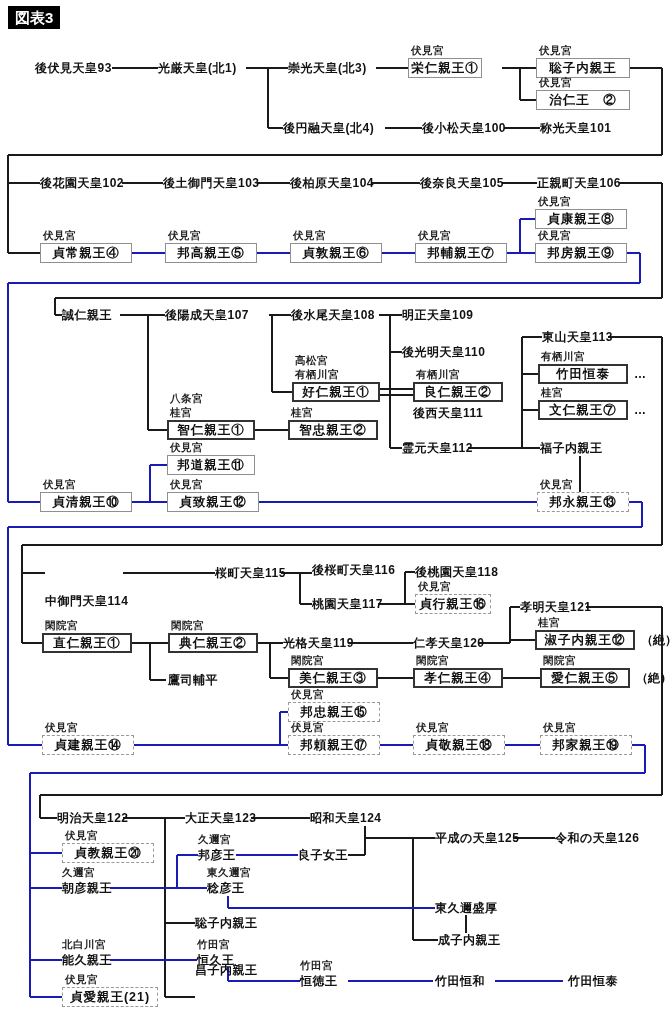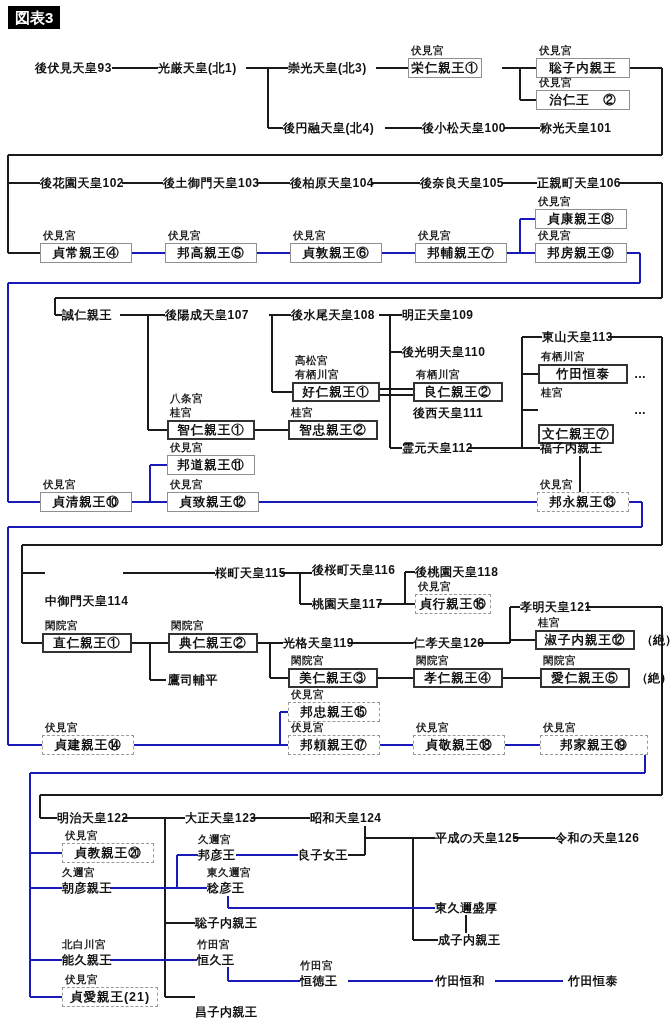--- a/index.html
+++ b/index.html
@@ -203,21 +203,21 @@
     <div class="house" style="left: 295px; top: 353px;">高松宮</div>
     <div class="house" style="left: 295px; top: 367px;">有栖川宮</div>
     <div class="bnode b-dark" style="left: 413px; top: 382px; width: 90px;">良仁親王②</div>
     <div class="house" style="left: 416px; top: 367px;">有栖川宮</div>
     <div class="tnode" style="left: 413px; top: 405px;">後西天皇111</div>
     <div class="tnode" style="left: 402px; top: 440px;">霊元天皇112</div>
     <div class="tnode" style="left: 542px; top: 329px;">東山天皇113</div>
     <div class="bnode b-dark" style="left: 538px; top: 364px; width: 90px;">竹田恒泰</div>
     <div class="house" style="left: 541px; top: 349px;">有栖川宮</div>
     <div class="suffix" style="left: 634px; top: 366px;">…</div>
-    <div class="bnode b-dark" style="left: 538px; top: 400px; width: 76px; margin-top: 24px;">文仁親王⑦</div>
+    <div class="bnode b-dark" style="left: 538px; top: 400px; width: 90px;">文仁親王⑦</div>
     <div class="house" style="left: 541px; top: 385px;">桂宮</div>
     <div class="suffix" style="left: 634px; top: 402px;">…</div>
     <div class="tnode" style="left: 540px; top: 440px;">福子内親王</div>
     <div class="bnode b-dark" style="left: 167px; top: 420px; width: 88px;">智仁親王①</div>
     <div class="house" style="left: 170px; top: 391px;">八条宮</div>
     <div class="house" style="left: 170px; top: 405px;">桂宮</div>
     <div class="bnode b-dark" style="left: 288px; top: 420px; width: 90px;">智忠親王②</div>
     <div class="house" style="left: 291px; top: 405px;">桂宮</div>
     <div class="bnode b-gray" style="left: 167px; top: 455px; width: 88px;">邦道親王⑪</div>
     <div class="house" style="left: 170px; top: 440px;">伏見宮</div>
@@ -253,21 +253,21 @@
     <div class="house" style="left: 543px; top: 653px;">閑院宮</div>
     <div class="suffix" style="left: 636px; top: 670px;">（絶）</div>
     <div class="bnode b-dash" style="left: 288px; top: 702px; width: 92px;">邦忠親王⑮</div>
     <div class="house" style="left: 291px; top: 687px;">伏見宮</div>
     <div class="bnode b-dash" style="left: 42px; top: 735px; width: 92px;">貞建親王⑭</div>
     <div class="house" style="left: 45px; top: 720px;">伏見宮</div>
     <div class="bnode b-dash" style="left: 288px; top: 735px; width: 92px;">邦頼親王⑰</div>
     <div class="house" style="left: 291px; top: 720px;">伏見宮</div>
     <div class="bnode b-dash" style="left: 413px; top: 735px; width: 92px;">貞敬親王⑱</div>
     <div class="house" style="left: 416px; top: 720px;">伏見宮</div>
-    <div class="bnode b-dash" style="left: 540px; top: 735px; width: 108px;">邦家親王⑲</div>
+    <div class="bnode b-dash" style="left: 540px; top: 735px; width: 92px;">邦家親王⑲</div>
     <div class="house" style="left: 543px; top: 720px;">伏見宮</div>
     <div class="tnode" style="left: 57px; top: 810px;">明治天皇122</div>
     <div class="tnode" style="left: 185px; top: 810px;">大正天皇123</div>
     <div class="tnode" style="left: 310px; top: 810px;">昭和天皇124</div>
     <div class="tnode" style="left: 435px; top: 830px;">平成の天皇125</div>
     <div class="tnode" style="left: 555px; top: 830px;">令和の天皇126</div>
     <div class="bnode b-dash" style="left: 62px; top: 843px; width: 92px;">貞教親王⑳</div>
     <div class="house" style="left: 65px; top: 828px;">伏見宮</div>
     <div class="tnode" style="left: 198px; top: 847px;">邦彦王</div>
     <div class="house" style="left: 198px; top: 832px;">久邇宮</div>
@@ -280,16 +280,16 @@
     <div class="tnode" style="left: 195px; top: 915px;">聡子内親王</div>
     <div class="tnode" style="left: 438px; top: 932px;">成子内親王</div>
     <div class="tnode" style="left: 62px; top: 952px;">能久親王</div>
     <div class="house" style="left: 62px; top: 937px;">北白川宮</div>
     <div class="tnode" style="left: 197px; top: 952px;">恒久王</div>
     <div class="house" style="left: 197px; top: 937px;">竹田宮</div>
     <div class="tnode" style="left: 300px; top: 973px;">恒徳王</div>
     <div class="house" style="left: 300px; top: 958px;">竹田宮</div>
     <div class="tnode" style="left: 435px; top: 973px;">竹田恒和</div>
     <div class="tnode" style="left: 568px; top: 973px;">竹田恒泰</div>
-    <div class="tnode" style="left: 195px; top: 1004px;">昌子内親王</div>
+    <div class="tnode" style="left: 195px; top: 963px; font-family: Liberation Mono, monospace;">昌子内親王</div>
     <div class="bnode b-dash" style="left: 62px; top: 987px; width: 96px;">貞愛親王(21)</div>
     <div class="house" style="left: 65px; top: 972px;">伏見宮</div>
   </div>
 
 </body></html>

